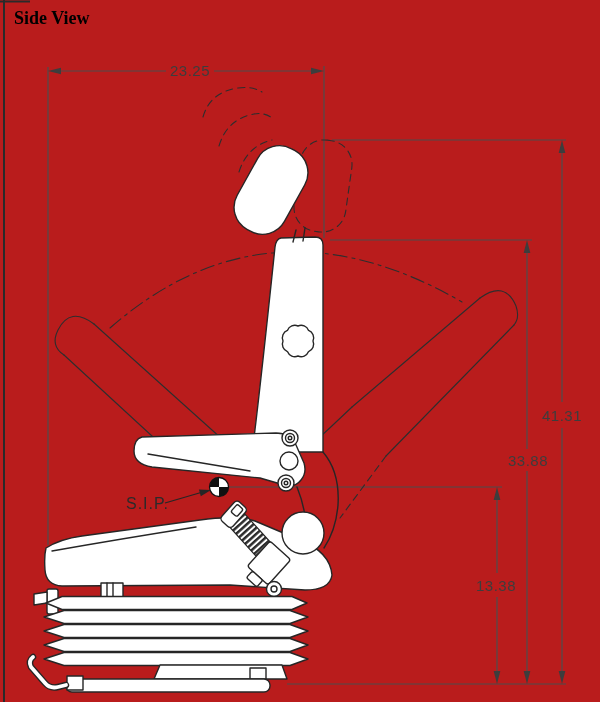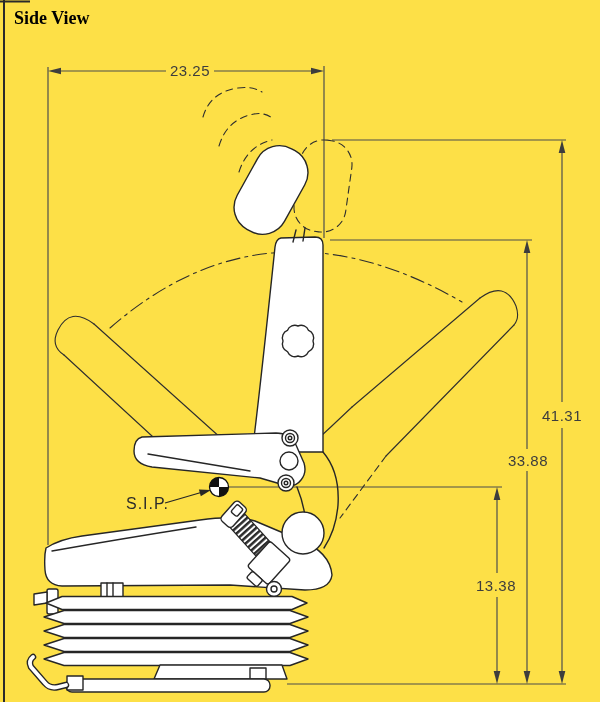--- a/index.html
+++ b/index.html
@@ -1,16 +1,16 @@
 <!DOCTYPE html>
 <html><head>
 <meta charset="utf-8">
 <style>
   html,body{margin:0;padding:0;background:#ffffff;}
-  .page{position:relative;width:600px;height:702px;background:#fde047;overflow:hidden;
+  .page{position:relative;width:600px;height:702px;background:#b91c1c;overflow:hidden;
         font-family:"Liberation Sans",sans-serif;}
   svg{display:block;}
   .title-text{font-family:"Liberation Serif",serif;font-weight:bold;font-size:18px;fill:#000;}
   .dim-text{font-family:"Liberation Sans",sans-serif;font-size:15px;fill:#3d3d3d;letter-spacing:0.5px;}
   .sip-text{font-family:"Liberation Sans",sans-serif;font-size:16px;fill:#2b2b2b;letter-spacing:1px;}
   .dline{stroke:#4d4d4d;stroke-width:1.2;fill:none;}
   .darr{fill:#3d3d3d;stroke:none;}
   .draw{stroke:#262626;stroke-width:1.4;fill:none;stroke-linejoin:round;stroke-linecap:round;}
   .draww{stroke:#262626;stroke-width:1.4;fill:#ffffff;stroke-linejoin:round;}
   .thin{stroke:#2e2e2e;stroke-width:1.1;fill:none;stroke-linecap:round;}

